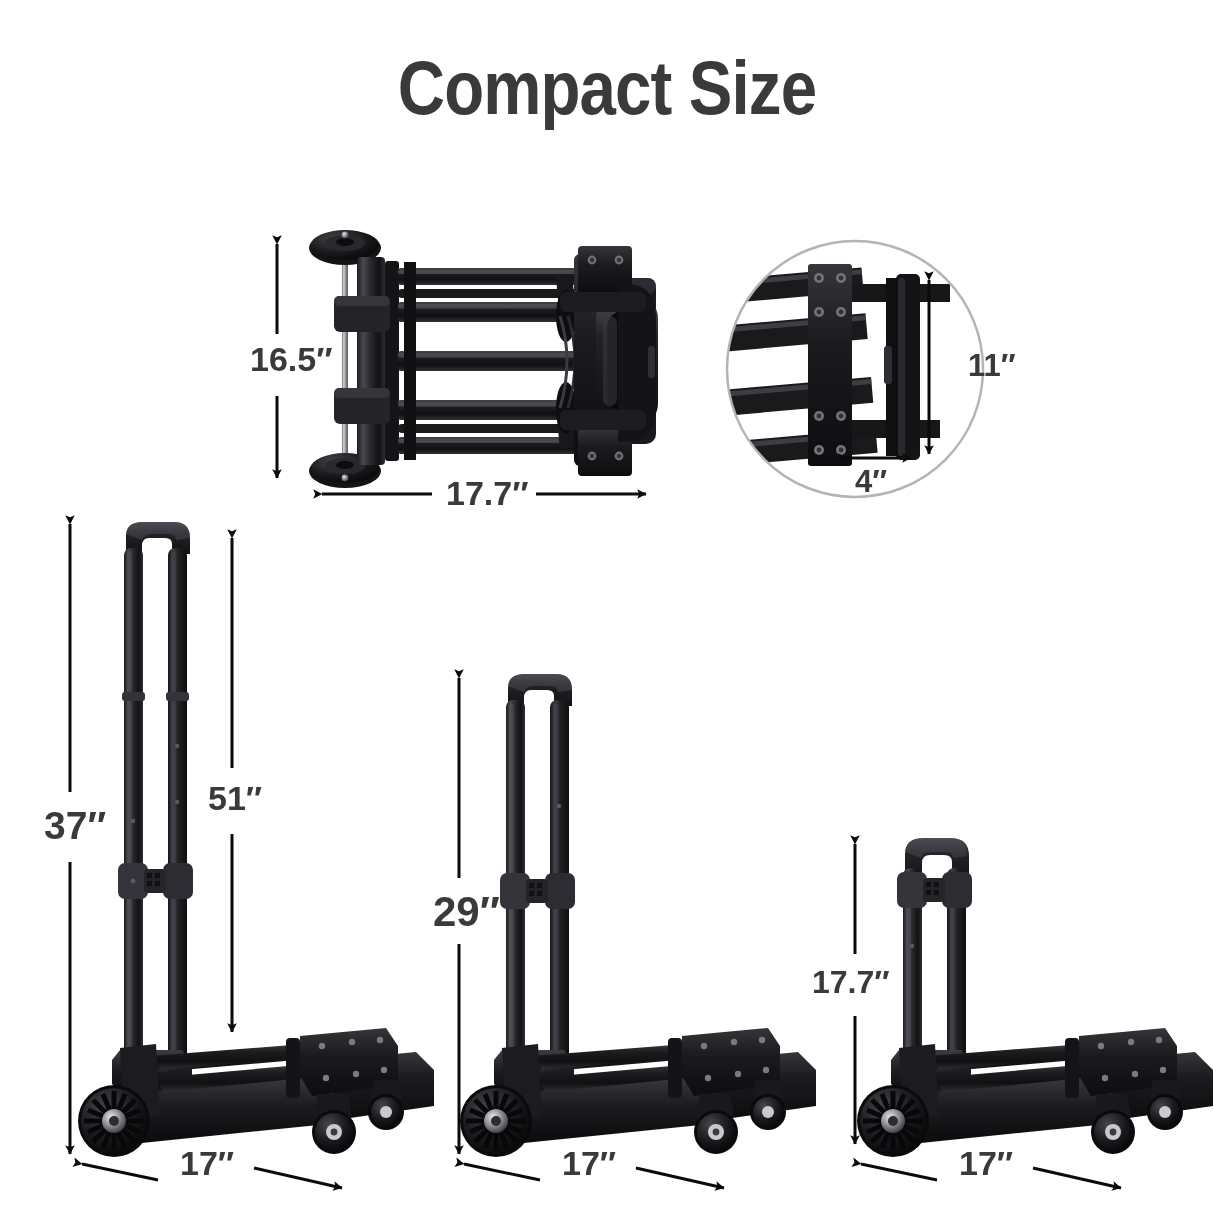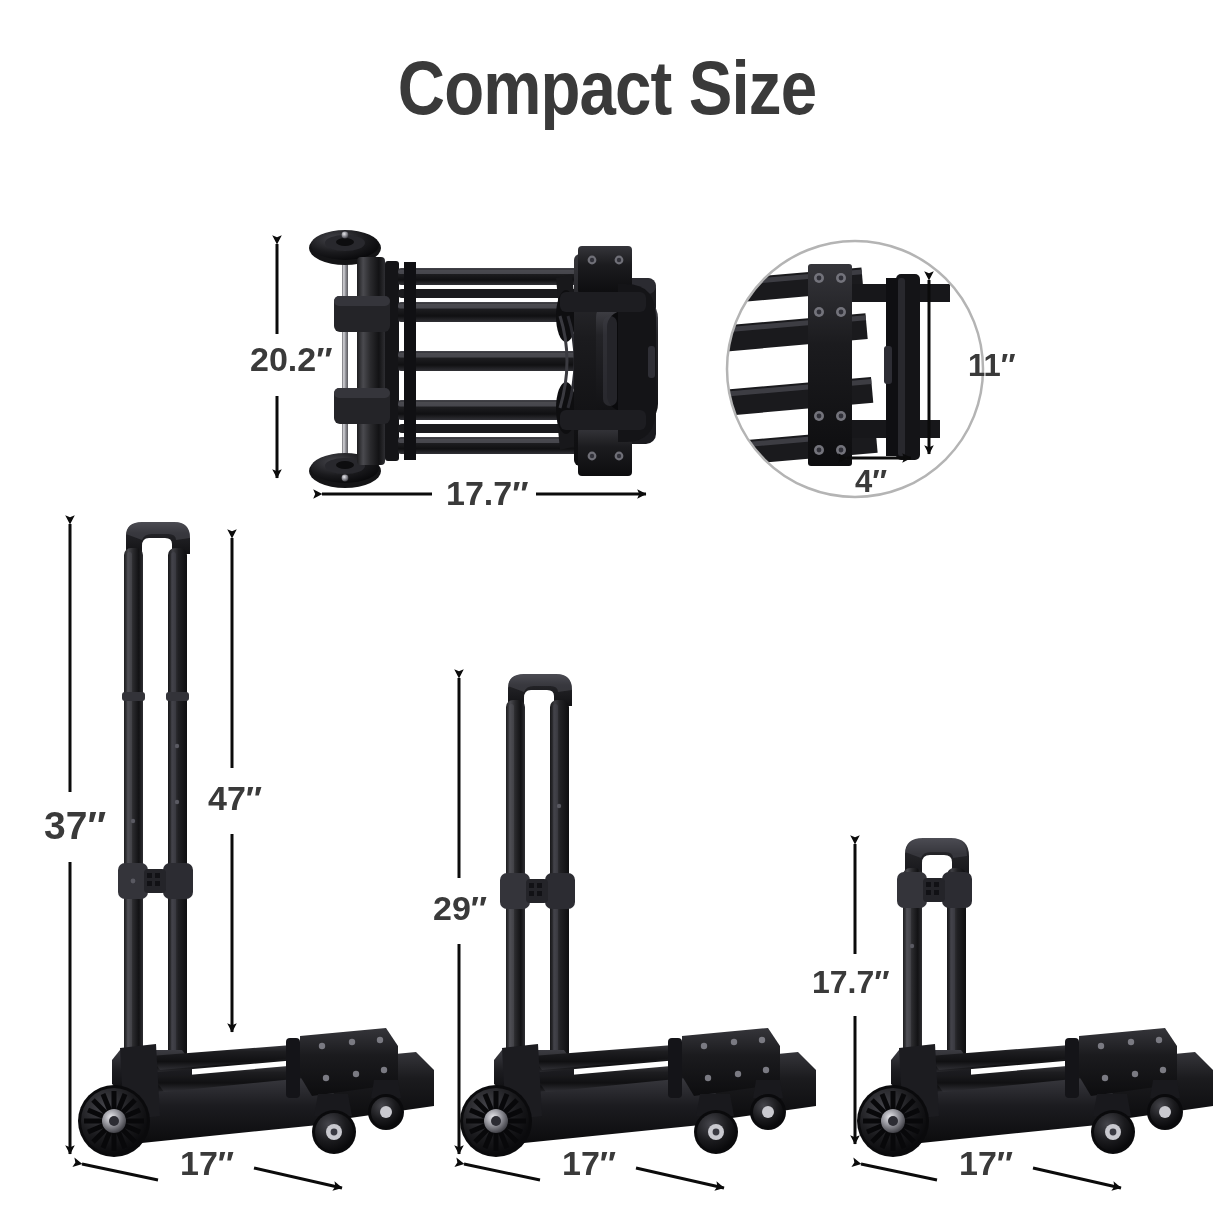--- a/index.html
+++ b/index.html
@@ -488,35 +488,35 @@
       <line x1="855" y1="828" x2="855" y2="938" stroke="#0b0b0b" stroke-width="3" marker-start="url(#ah)"></line>
       <line x1="855" y1="1000" x2="855" y2="1128" stroke="#0b0b0b" stroke-width="3" marker-end="url(#ah)"></line>
     </g>
 
     <g>
       <line x1="861" y1="1148" x2="937" y2="1164" stroke="#0b0b0b" stroke-width="3" marker-start="url(#ah)"></line>
       <line x1="1033" y1="1152" x2="1121" y2="1172" stroke="#0b0b0b" stroke-width="3" marker-end="url(#ah)"></line>
     </g>
   </svg>
 
-  <div class="dimlabel" style="left:250px;top:326px;font-size:34px;">20.2″</div>
+  <div class="dimlabel" style="left:250px;top:326px;font-size:34px;">16.5″</div>
 
   <div class="dimlabel" style="left:446px;top:460px;font-size:34px;">17.7″</div>
 
   <div class="dimlabel" style="left:936px;top:334px;font-size:31px;margin-left:32px;">11″</div>
 
   <div class="dimlabel" style="left:855px;top:450px;font-size:31px;">4″</div>
 
   <div class="dimlabel" style="left:44px;top:790px;font-size:39px;">37″</div>
 
-  <div class="dimlabel" style="left:208px;top:765px;font-size:34px;">47″</div>
+  <div class="dimlabel" style="left:208px;top:765px;font-size:34px;">51″</div>
 
   <div class="dimlabel" style="left:180px;top:1130px;font-size:34px;">17″</div>
 
-  <div class="dimlabel" style="left:433px;top:875px;font-size:34px;text-align:right;">29″</div>
+  <div class="dimlabel" style="left:433px;top:875px;font-size:42px;text-align:right;">29″</div>
 
   <div class="dimlabel" style="left:562px;top:1130px;font-size:34px;">17″</div>
 
   <div class="dimlabel" style="left:812px;top:950px;font-size:32px;">17.7″</div>
 
   <div class="dimlabel" style="left:959px;top:1130px;font-size:34px;">17″</div>
 
 </div>
 
 </body></html>

